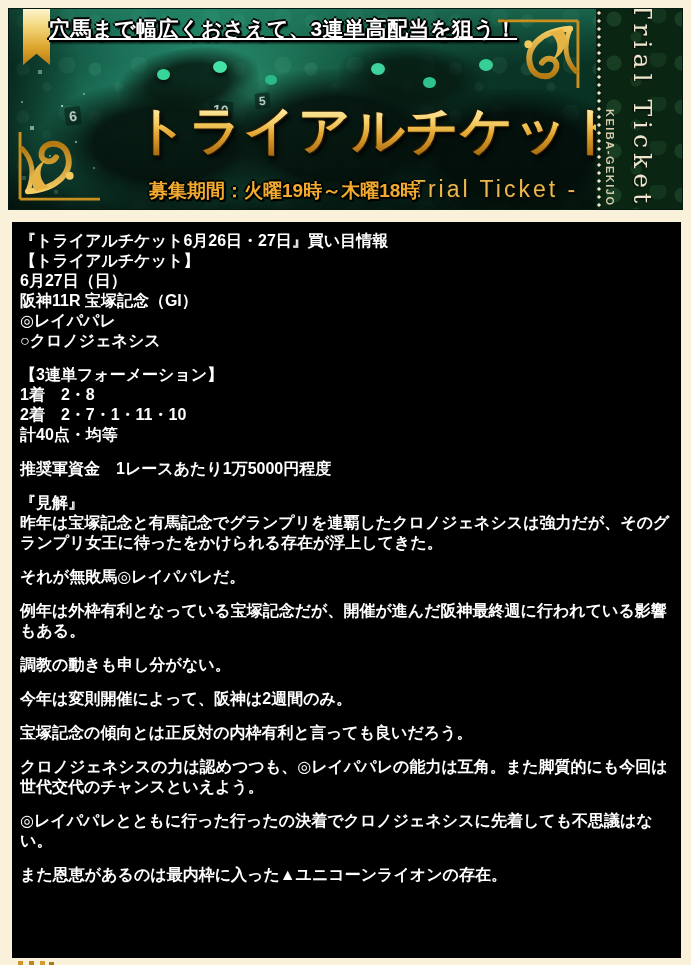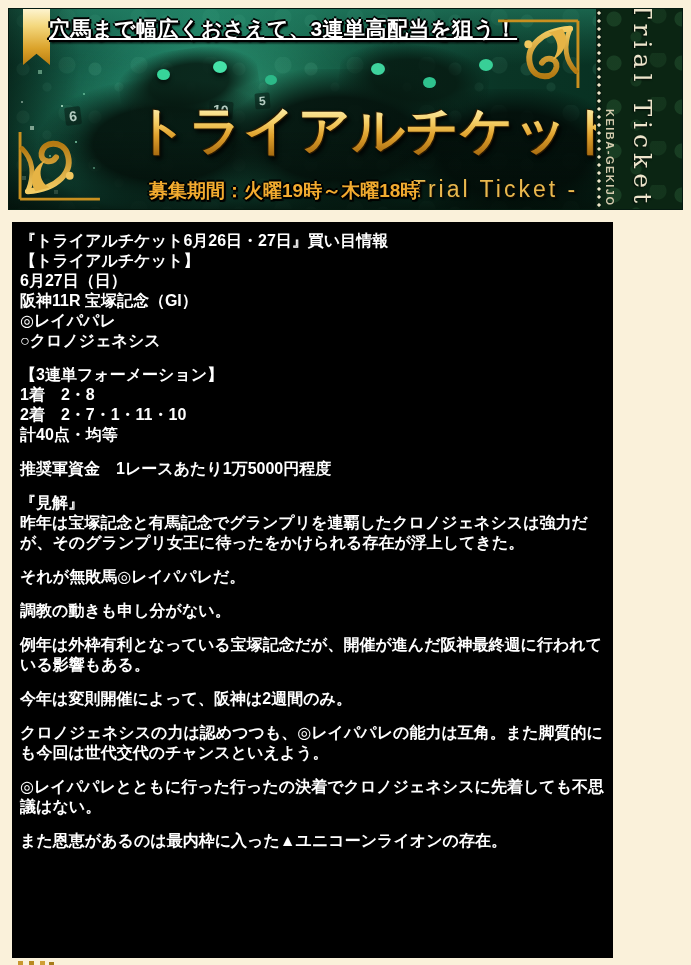--- a/index.html
+++ b/index.html
@@ -137,21 +137,21 @@
   }
   .stub-sub {
     position:absolute; left:2px; bottom:3px;
     writing-mode:vertical-rl;
     font-size:11px; font-weight:bold; letter-spacing:1.5px; color:#d4cbae; white-space:nowrap;
   }
 
   
   .article {
     position:absolute; left:12px; top:222px;
-    width:601px; height:736px;
+    width:669px; height:736px;
     background:#000000; color:#ffffff;
     font-weight:bold; font-size:16px; line-height:20px;
     padding:9px 8px 0 8px; overflow:hidden;
   }
   .para { margin:0 0 14px 0; }
   .tline { min-height:20px; }
 
   .cutoff {
     position:absolute; left:18px; top:961px; width:60px; height:4px;
     background:transparent; overflow:hidden;
@@ -254,27 +254,30 @@
       <div class="tline">推奨軍資金　1レースあたり1万5000円程度</div>
     </div>
     <div class="para">
       <div class="tline">『見解』</div>
       <div class="tline">昨年は宝塚記念と有馬記念でグランプリを連覇したクロノジェネシスは強力だが、そのグランプリ女王に待ったをかけられる存在が浮上してきた。</div>
     </div>
     <div class="para">
       <div class="tline">それが無敗馬◎レイパパレだ。</div>
     </div>
     <div class="para">
+      <div class="tline">例年は外枠有利となっている宝塚記念だが、開催が進んだ阪神最終週に行われている影響もある。</div>
+    </div>
+    <div class="para">
       <div class="tline">調教の動きも申し分がない。</div>
     </div>
     <div class="para">
-      <div class="tline">例年は外枠有利となっている宝塚記念だが、開催が進んだ阪神最終週に行われている影響もある。</div>
-    </div>
-    <div class="para">
       <div class="tline">今年は変則開催によって、阪神は2週間のみ。</div>
+    </div>
+    <div class="para">
+      <div class="tline">宝塚記念の傾向とは正反対の内枠有利と言っても良いだろう。</div>
     </div>
     <div class="para">
       <div class="tline">クロノジェネシスの力は認めつつも、◎レイパパレの能力は互角。また脚質的にも今回は世代交代のチャンスといえよう。</div>
     </div>
     <div class="para">
       <div class="tline">◎レイパパレとともに行った行ったの決着でクロノジェネシスに先着しても不思議はない。</div>
     </div>
     <div class="para">
       <div class="tline">また恩恵があるのは最内枠に入った▲ユニコーンライオンの存在。</div>
     </div>

